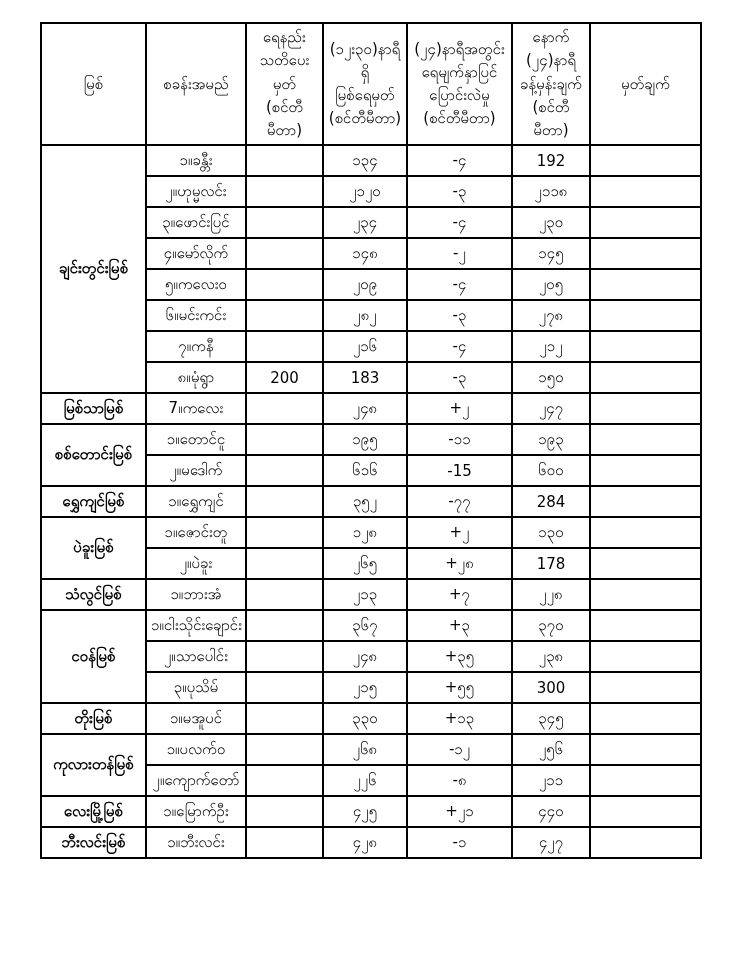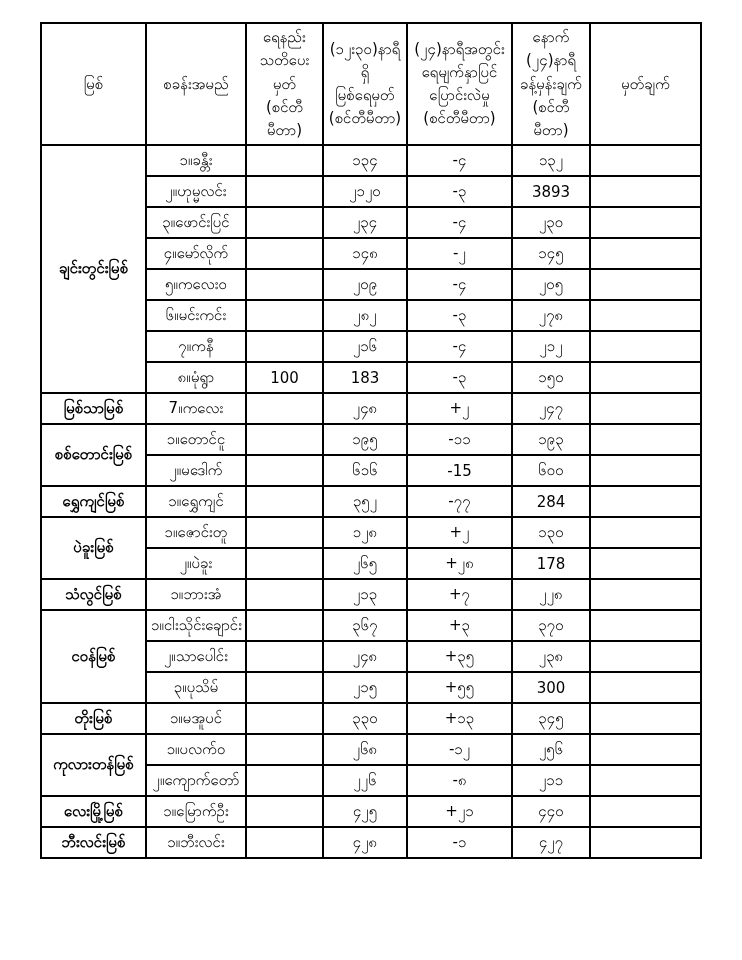--- a/index.html
+++ b/index.html
@@ -86,29 +86,29 @@
         <th>မှတ်ချက်</th>
       </tr>
     </thead>
     <tbody>
         <tr>
           <td rowspan="8" class="river">ချင်းတွင်းမြစ်</td>
           <td class="station">၁။ခန္တီး</td>
           <td></td>
           <td>၁၃၄</td>
           <td>-၄</td>
-          <td>၁၃၂</td>
+          <td>192</td>
           <td></td>
         </tr>
         <tr>
           <td class="station">၂။ဟုမ္မလင်း</td>
           <td></td>
           <td>၂၁၂၀</td>
           <td>-၃</td>
-          <td>3893</td>
+          <td>၂၁၁၈</td>
           <td></td>
         </tr>
         <tr>
           <td class="station">၃။ဖောင်းပြင်</td>
           <td></td>
           <td>၂၃၄</td>
           <td>-၄</td>
           <td>၂၃၀</td>
           <td></td>
         </tr>
@@ -139,21 +139,21 @@
         <tr>
           <td class="station">၇။ကနီ</td>
           <td></td>
           <td>၂၁၆</td>
           <td>-၄</td>
           <td>၂၁၂</td>
           <td></td>
         </tr>
         <tr>
           <td class="station">၈။မုံရွာ</td>
-          <td>100</td>
+          <td>200</td>
           <td>183</td>
           <td>-၃</td>
           <td>၁၅၀</td>
           <td></td>
         </tr>
         <tr>
           <td rowspan="1" class="river">မြစ်သာမြစ်</td>
           <td class="station">7။ကလေး</td>
           <td></td>
           <td>၂၄၈</td>

